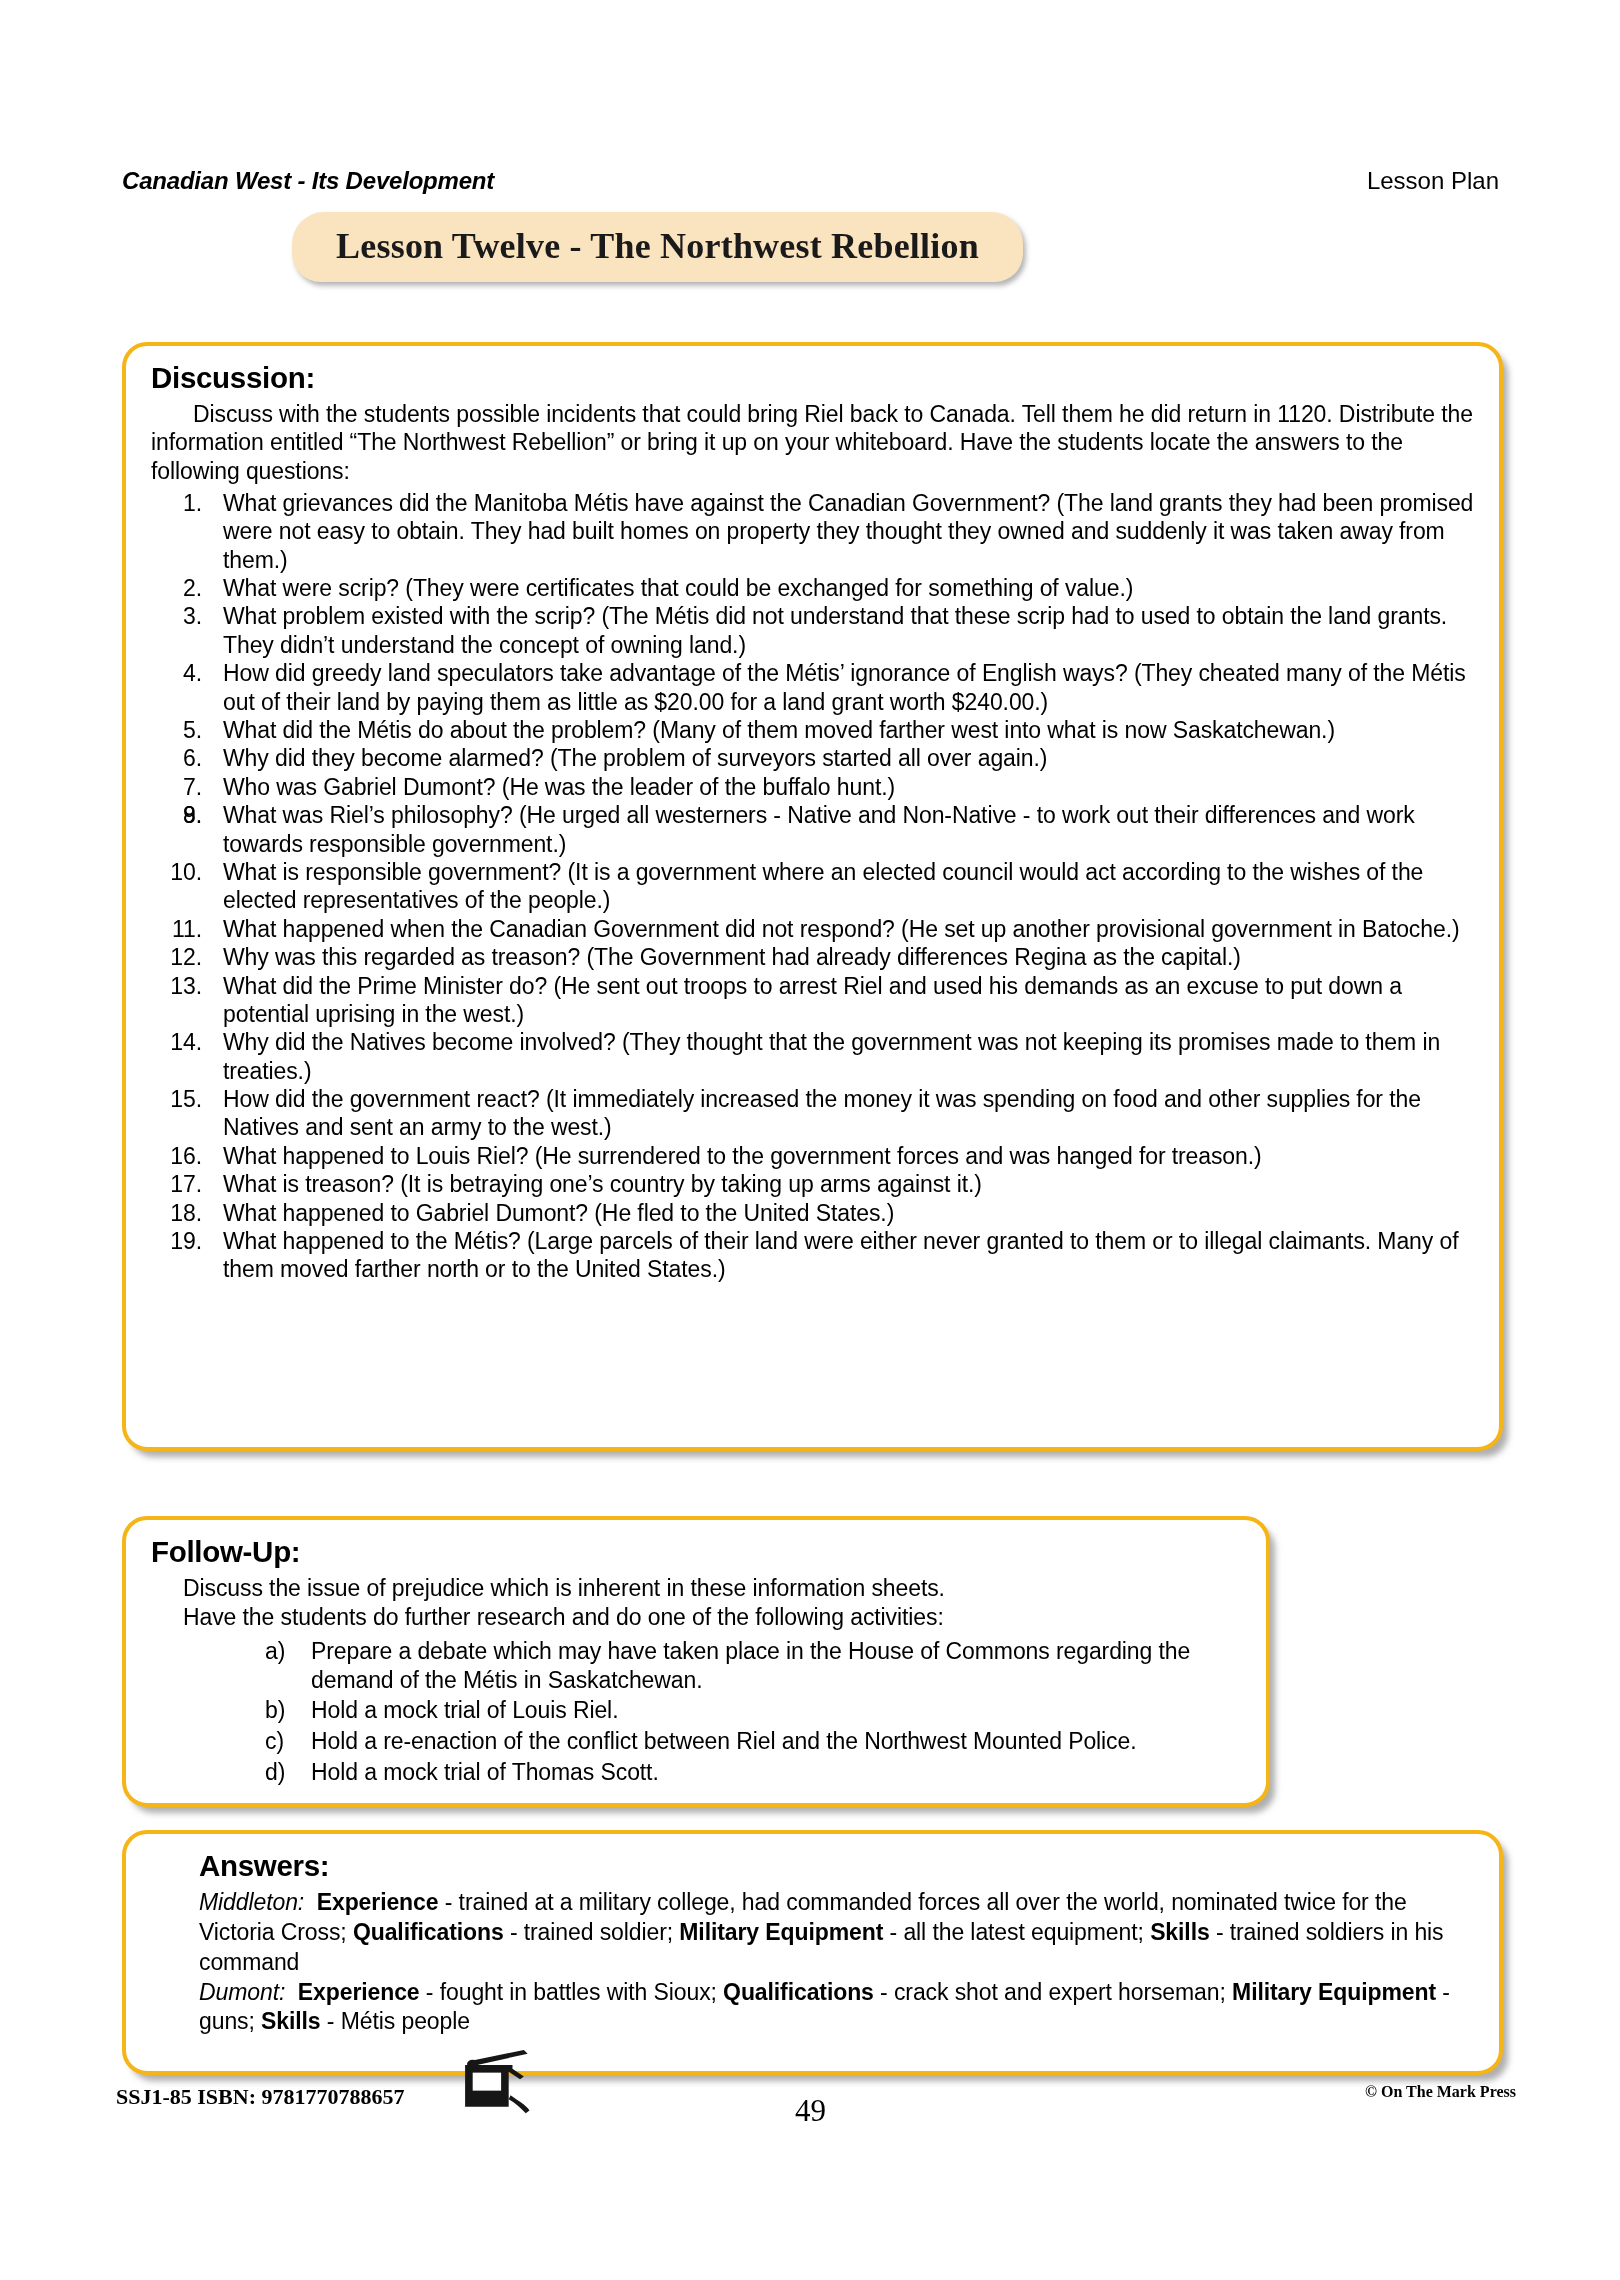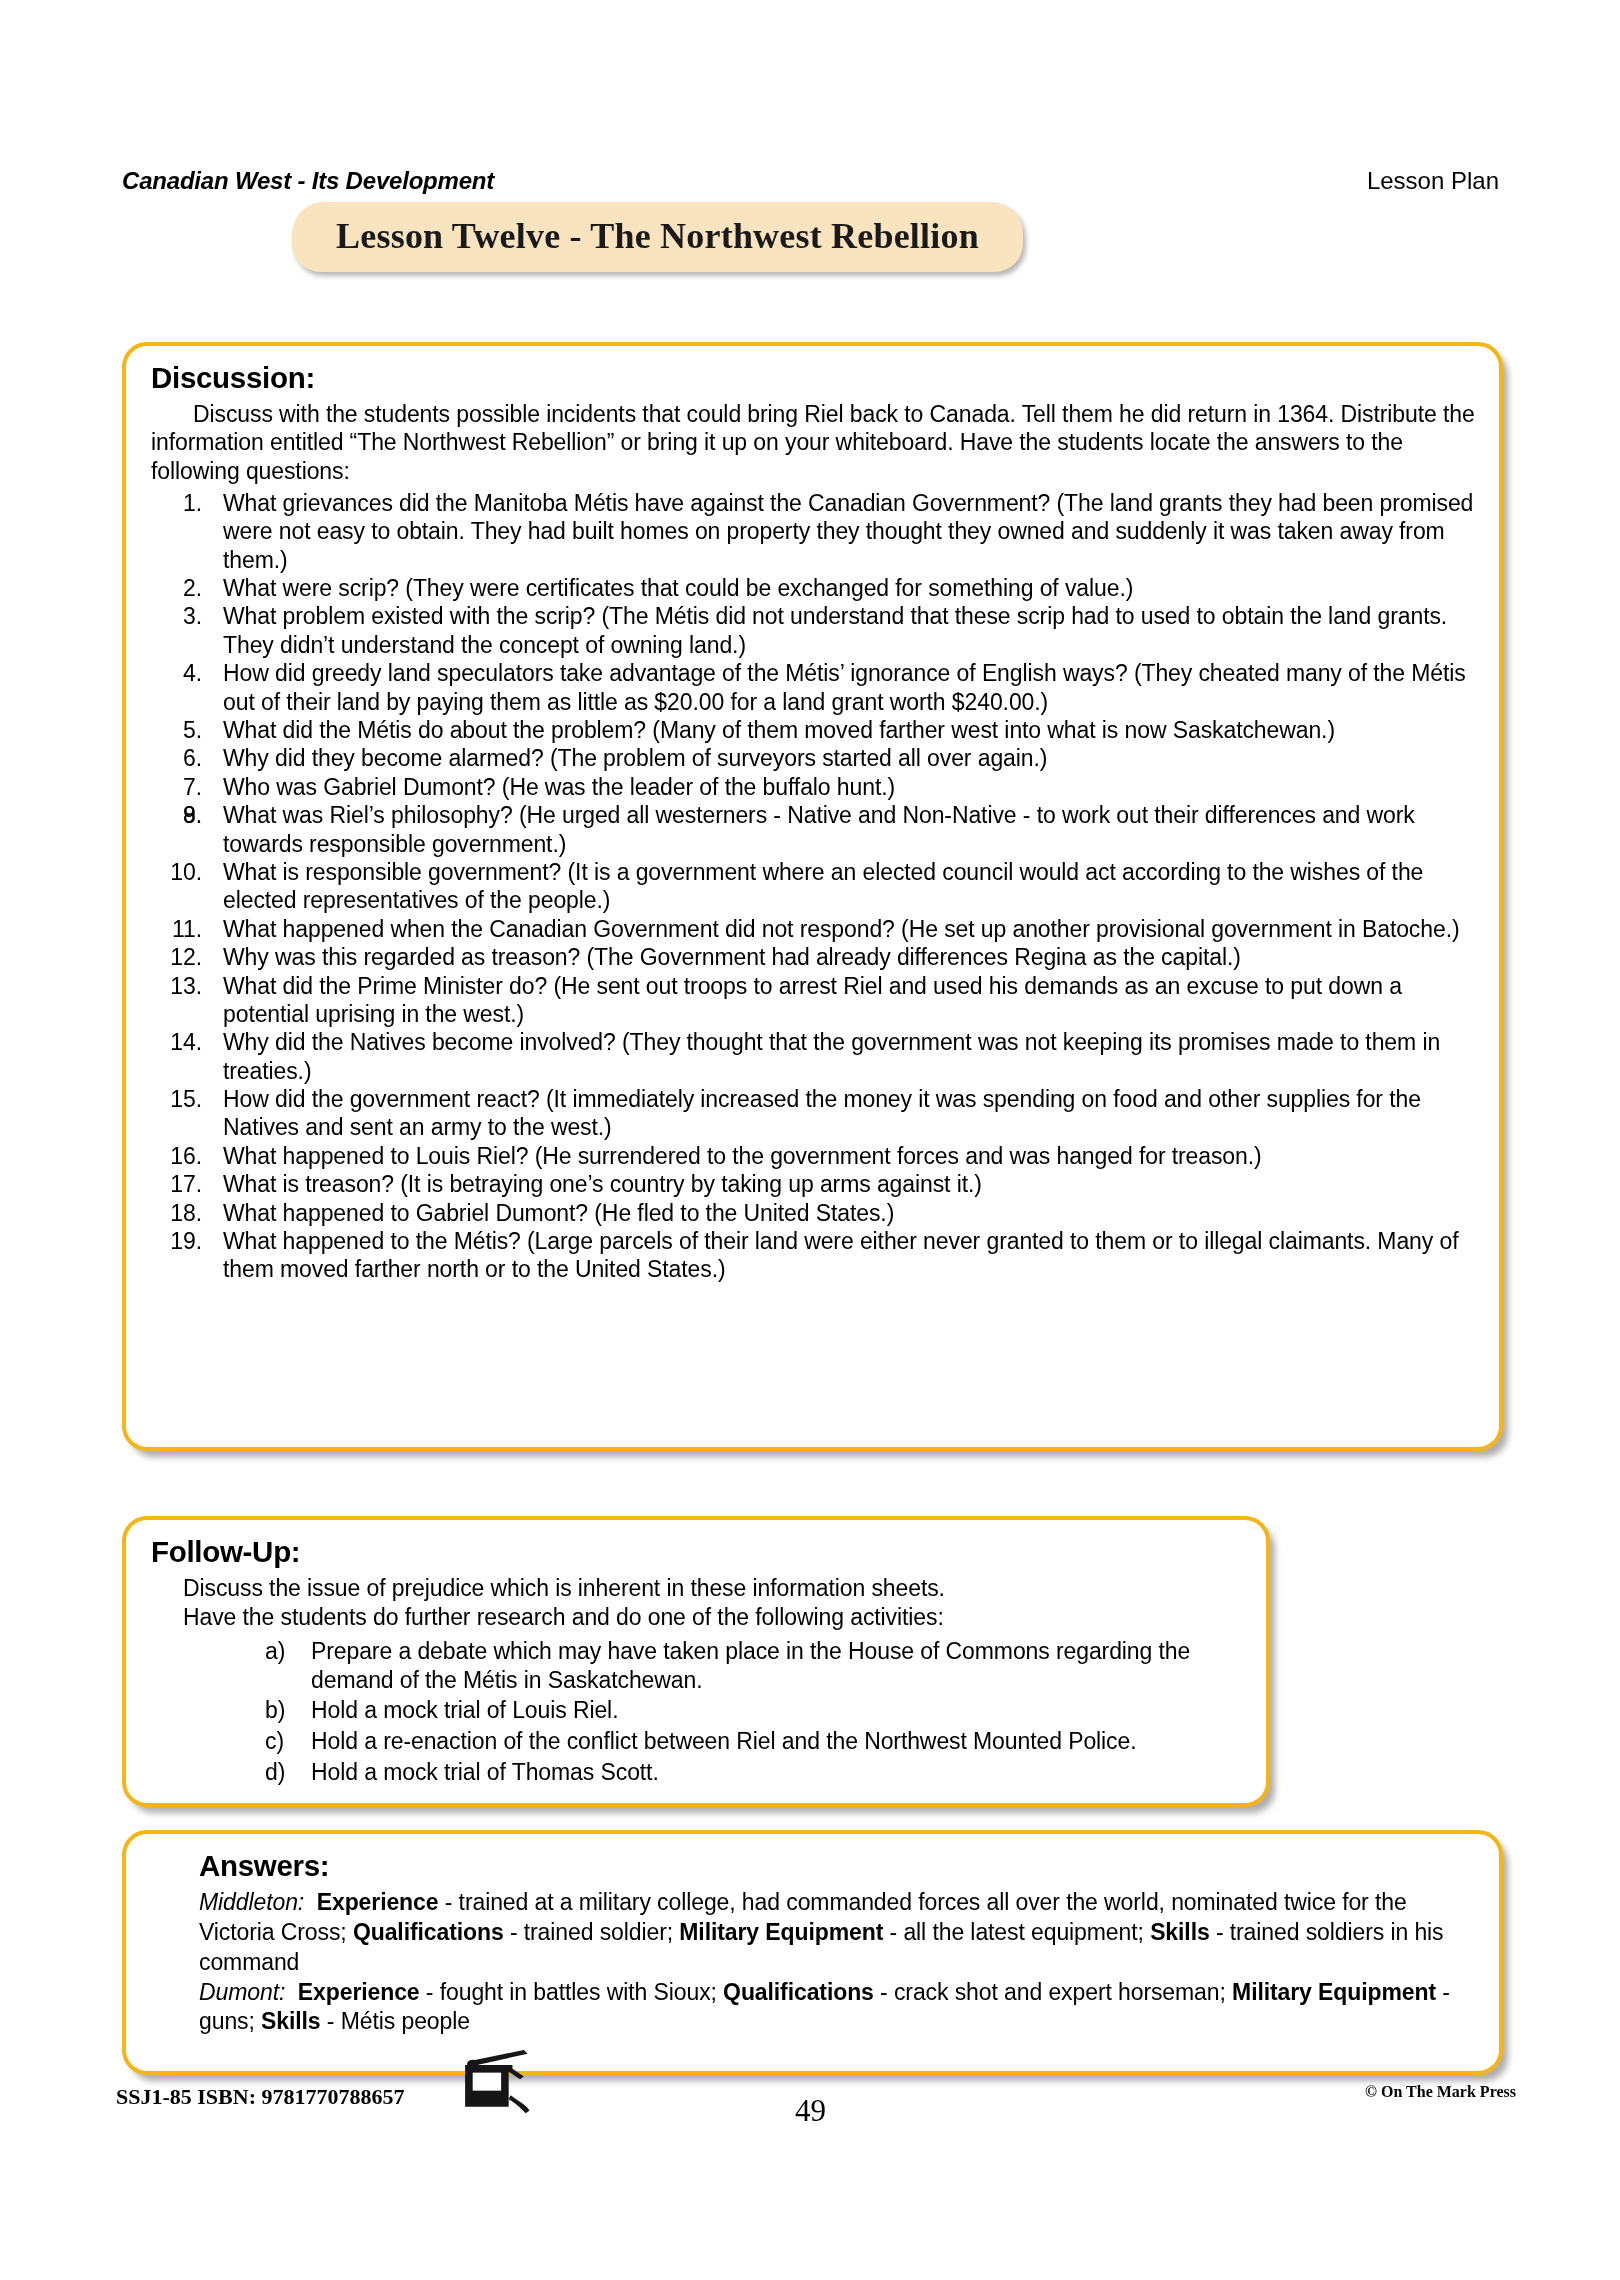--- a/index.html
+++ b/index.html
@@ -45,21 +45,21 @@
   .header-right {
     font-size: 24px;
     font-weight: normal;
     white-space: nowrap;
   }
 
   
   .title-wrap {
     position: absolute;
     left: 0;
-    top: 202px;
+    top: 212px;
     width: 1315px;
     display: flex;
     justify-content: center;
     text-align: center;
   }
   .title-banner {
     background: #FAE4C0;
     border-radius: 32px 32px 28.5px 28.5px;
     padding: 13.3px 44px 15px 44px;
     font-family: "Liberation Serif", serif;
@@ -217,21 +217,21 @@
     <div class="header-right">Lesson Plan</div>
   </div>
 
   <div class="title-wrap">
     <div class="title-banner">Lesson Twelve - The Northwest Rebellion</div>
   </div>
 
   <div class="box" id="box-discussion">
     <div class="box-inner">
       <div class="section-heading">Discussion:</div>
-      <p class="intro-para">Discuss with the students possible incidents that could bring Riel back to Canada.  Tell them he did return in 1364.  Distribute the information entitled “The Northwest Rebellion” or bring it up on your whiteboard. Have the students locate the answers to the following questions:</p>
+      <p class="intro-para">Discuss with the students possible incidents that could bring Riel back to Canada.  Tell them he did return in 1120.  Distribute the information entitled “The Northwest Rebellion” or bring it up on your whiteboard. Have the students locate the answers to the following questions:</p>
       <ol class="qlist" id="question-list">
           <li><span class="num">1.</span><span>What grievances did the Manitoba Métis have against the Canadian Government?  (The land grants they had been promised were not easy to obtain.  They had built homes on property they thought they owned and suddenly it was taken away from them.)</span></li>
           <li><span class="num">2.</span><span>What were scrip?  (They were certificates that could be exchanged for something of value.)</span></li>
           <li><span class="num">3.</span><span>What problem existed with the scrip?  (The Métis did not understand that these scrip had to used to obtain the land grants.  They didn’t understand the concept of owning land.)</span></li>
           <li><span class="num">4.</span><span>How did greedy land speculators take advantage of the Métis’ ignorance of English ways?  (They cheated many of the Métis out of their land by paying them as little as $20.00 for a land grant worth $240.00.)</span></li>
           <li><span class="num">5.</span><span>What did the Métis do about the problem?  (Many of them moved farther west into what is now Saskatchewan.)</span></li>
           <li><span class="num">6.</span><span>Why did they become alarmed?  (The problem of surveyors started all over again.)</span></li>
           <li><span class="num">7.</span><span>Who was Gabriel Dumont?  (He was the leader of the buffalo hunt.)</span></li>
           <li><span class="num">8.</span></li>
           <li><span class="num">9.</span><span>What was Riel’s philosophy? (He urged all westerners - Native and Non-Native - to work out their differences and work towards responsible government.)</span></li>

